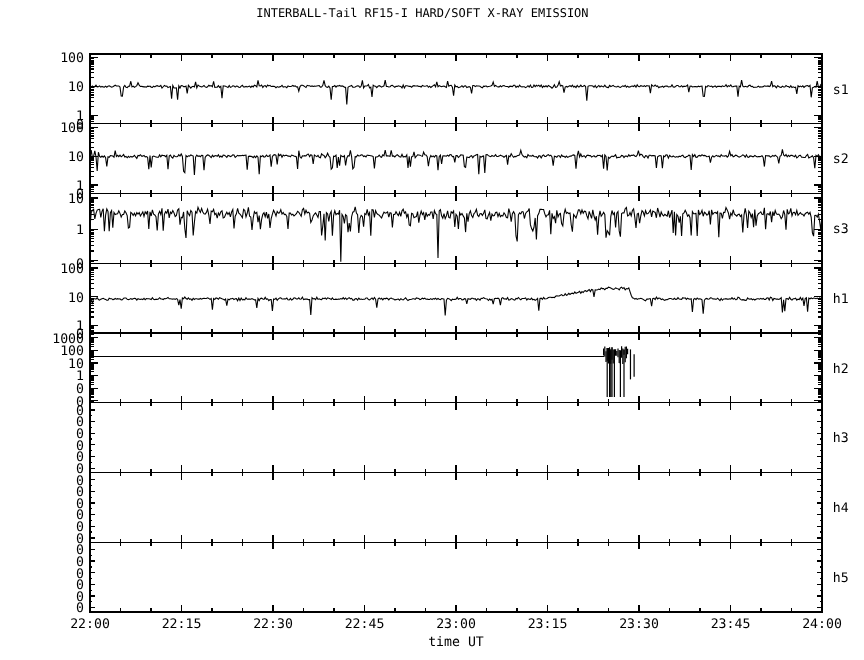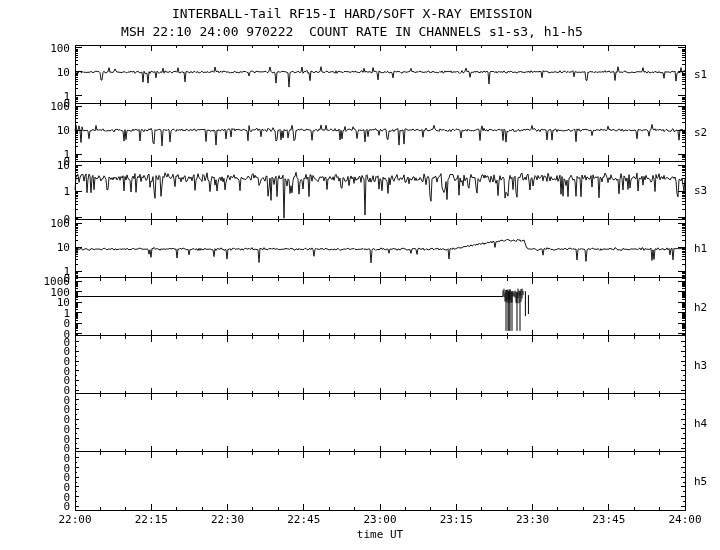--- a/index.html
+++ b/index.html
@@ -1,30 +1,29 @@
 <!DOCTYPE html>
 <html><head>
 <meta charset="utf-8">
 <style>
   html,body{margin:0;padding:0;background:#fff;}
   .page{position:relative;width:720px;height:550px;background:#fff;overflow:hidden;
         font-family:"DejaVu Sans Mono","Liberation Mono",monospace;}
-  .titleline{position:absolute;left:0;width:704px;text-align:center;font-size:13px;
+  .titleline{position:absolute;left:0;width:704px;text-align:center;font-size:10px;
              color:#000;white-space:pre;letter-spacing:0px;}
   #t1{top:6px;}
   #t2{top:24px;}
   svg text{font-family:"DejaVu Sans Mono","Liberation Mono",monospace;font-size:11px;fill:#000;}
   .crisp{shape-rendering:crispEdges;}
 </style>
 </head>
 <body>
 
 <div class="page">
   <div id="t1" class="titleline">INTERBALL-Tail RF15-I HARD/SOFT X-RAY EMISSION</div>
-  <div id="t2" class="titleline">MSH 22:10 24:00 970222  COUNT RATE IN CHANNELS s1-s3, h1-h5</div>
   <svg id="plot" width="720" height="550" viewBox="0 0 720 550">
       <rect x="0" y="0" width="720" height="550" fill="#ffffff"></rect>
       <rect x="75" y="45" width="610" height="58.125" fill="none" stroke="#000000" stroke-width="1" class="crisp"></rect>
       <line x1="75" y1="45" x2="75" y2="51" stroke="#000000" stroke-width="1" class="crisp"></line>
       <line x1="75" y1="103.125" x2="75" y2="97.125" stroke="#000000" stroke-width="1" class="crisp"></line>
       <line x1="100.41666666666666" y1="45" x2="100.41666666666666" y2="48" stroke="#000000" stroke-width="1" class="crisp"></line>
       <line x1="100.41666666666666" y1="103.125" x2="100.41666666666666" y2="100.125" stroke="#000000" stroke-width="1" class="crisp"></line>
       <line x1="125.83333333333333" y1="45" x2="125.83333333333333" y2="48" stroke="#000000" stroke-width="1" class="crisp"></line>
       <line x1="125.83333333333333" y1="103.125" x2="125.83333333333333" y2="100.125" stroke="#000000" stroke-width="1" class="crisp"></line>
       <line x1="151.25" y1="45" x2="151.25" y2="51" stroke="#000000" stroke-width="1" class="crisp"></line>

